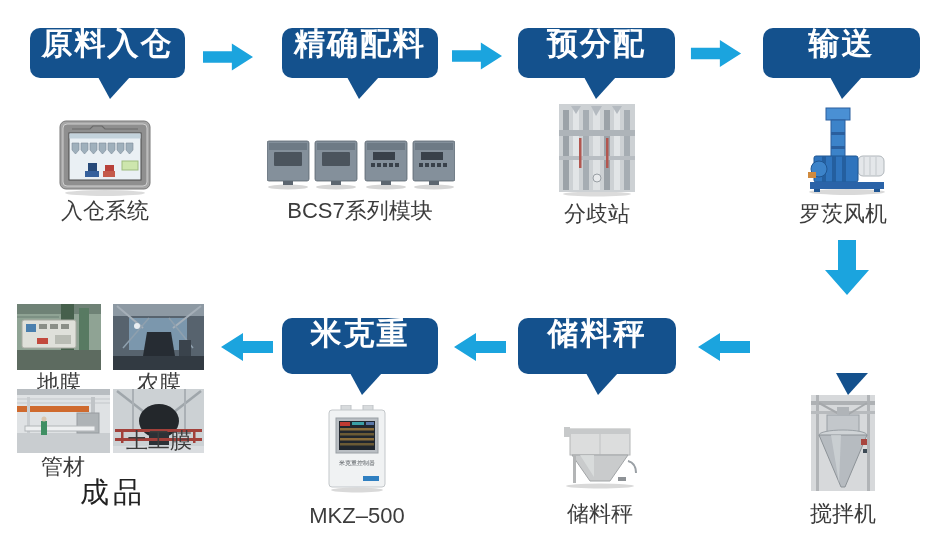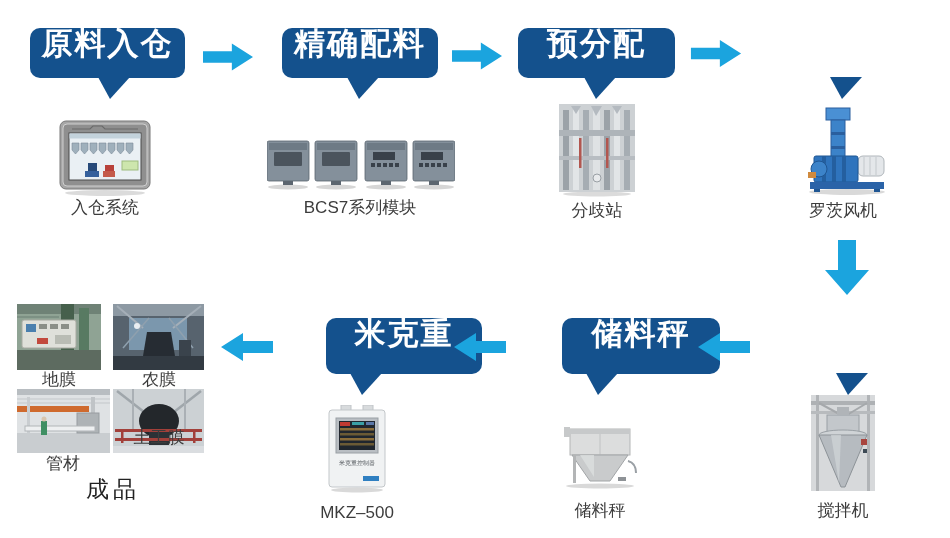--- a/index.html
+++ b/index.html
@@ -5,35 +5,35 @@
   html,body{margin:0;padding:0;background:#fff;}
   #stage{
     position:relative;width:950px;height:538px;background:#fff;overflow:hidden;
     font-family:"Liberation Sans","DejaVu Sans",sans-serif;
   }
   .bubble{
     position:absolute;height:50px;border-radius:10px;
     background:var(--bubble,#14518d);
     display:flex;justify-content:center;
   }
-  .bubble.tall{height:56px;margin-left:44px;}
+  .bubble.tall{height:56px;}
   .bubble .lbl{
     color:var(--bubble_text,#fff);font-size:31px;font-weight:bold;letter-spacing:2px;
     white-space:nowrap;line-height:1;
   }
   .tail{position:absolute;width:34px;height:22px;}
   .tail polygon{fill:var(--bubble,#14518d);}
   .arrow{position:absolute;}
   .arrow polygon{fill:var(--arrow,#1ba4de);}
   .caption{
-    position:absolute;text-align:center;font-size:17px;
+    position:absolute;text-align:center;font-size:22px;
     color:var(--caption,#3c3c3c);white-space:nowrap;line-height:1.2;
   }
   .bigtitle{
-    position:absolute;text-align:center;font-size:23px;letter-spacing:4px;
+    position:absolute;text-align:center;font-size:29px;letter-spacing:4px;
     color:var(--title,#222222);line-height:1;
   }
   .photo{position:absolute;}
   .photo svg{display:block;}
 </style>
 </head>
 <body>
 
 <div id="stage">
 
@@ -51,20 +51,23 @@
       <polygon points="2,0 34,0 14,22"></polygon>
     </svg>
 
   <div class="bubble" style="left:518px;top:28px;width:157px;">
     <span class="lbl">预分配</span>
   </div>
   <svg class="tail" style="left:582px;top:77px;" viewBox="0 0 34 22">
       <polygon points="2,0 34,0 14,22"></polygon>
     </svg>
 
+  <div class="bubble" style="left:763px;top:28px;width:157px;">
+    <span class="lbl">输送</span>
+  </div>
   <svg class="tail" style="left:828px;top:77px;" viewBox="0 0 34 22">
       <polygon points="2,0 34,0 14,22"></polygon>
     </svg>
 
   <svg class="arrow" style="left:203px;top:43px;" width="50" height="28" viewBox="0 0 52 28">
     <polygon points="0,8 30,8 30,0 52,14 30,28 30,20 0,20"></polygon>
     </svg>
   <svg class="arrow" style="left:452px;top:42px;" width="50" height="28" viewBox="0 0 52 28">
     <polygon points="0,8 30,8 30,0 52,14 30,28 30,20 0,20"></polygon>
     </svg>

